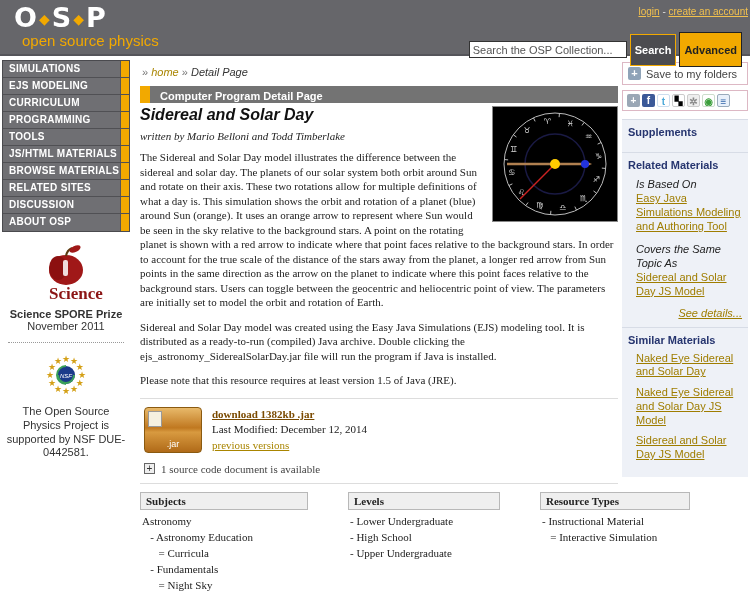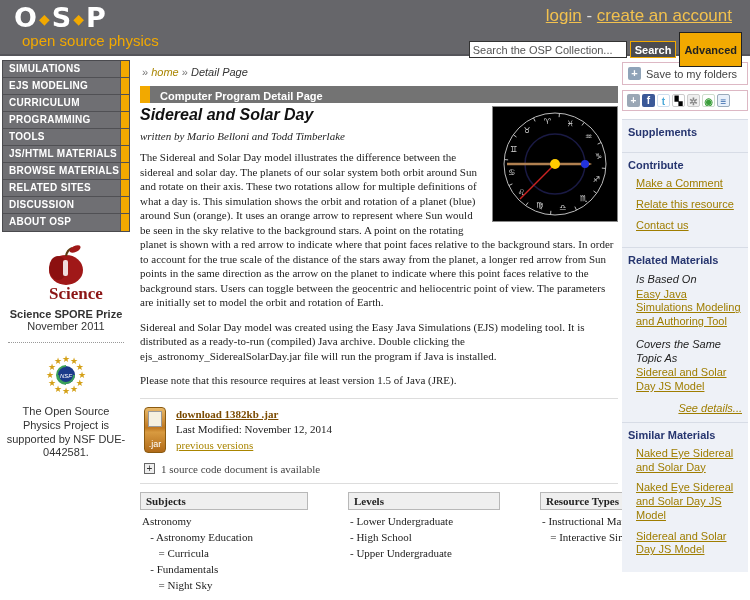--- a/index.html
+++ b/index.html
@@ -6,26 +6,26 @@
   html,body { width:750px; height:600px; overflow:hidden; background:#fff;
     font-family:"Liberation Sans", sans-serif; }
   a { cursor:pointer; }
 
   
   .header { position:relative; width:750px; height:56px; background:#66666a; border-bottom:2px solid #55555a; }
   .logo { position:absolute; left:14px; top:4px; }
   .logo-top { font-size:27px; font-weight:bold; color:#fff; letter-spacing:2px; line-height:27px; font-family:"DejaVu Sans", sans-serif;}
   .logo-top .diamond { color:#f2a900; font-size:14px; vertical-align:3px; }
   .logo-sub { color:#f2a900; font-size:15px; line-height:15px; margin-left:8px; }
-  .header-links { position:absolute; right:18px; top:6px; font-size:17px; color:#ddd; }
+  .header-links { position:absolute; right:2px; top:6px; font-size:10px; color:#ddd; }
   .header-links a { color:#f2c14e; text-decoration:underline; }
   .searchbar { position:absolute; right:8px; top:32px; display:flex; align-items:center; gap:3px; }
   .searchbar input { width:158px; height:17px; font-size:11px; color:#555; border:1px solid #333;
     background:#fff; padding:0 3px; font-family:"Liberation Sans", sans-serif; }
-  .btn-search { height:17px; font-size:11px; font-weight:bold; background:#4c4c50; color:#fff;
+  .btn-search { height:32px; font-size:11px; font-weight:bold; background:#4c4c50; color:#fff;
     border:1px solid #f2a900; padding:0 4px; line-height:14px; cursor:pointer; }
   .btn-advanced { height:35px; font-size:11px; font-weight:bold; background:#f2a900; color:#222;
     border:1px solid #222; padding:0 4px; line-height:14px; cursor:pointer; }
 
   
   .content { display:flex; width:750px; }
   .leftcol { width:130px; flex:0 0 130px; padding:4px 0 0 2px; }
   .maincol { width:478px; flex:0 0 478px; margin-left:10px; padding-top:6px; }
   .rightcol { width:126px; flex:0 0 126px; margin-left:4px; padding-top:6px; }
 
@@ -58,21 +58,21 @@
 
   
   .article { font-family:"Liberation Serif", serif; color:#222; }
   .simbox { float:right; width:126px; height:116px; margin:0 0 6px 10px; background:#000; border:1px solid #888; }
   .page-title { font-family:"Liberation Sans", sans-serif; font-size:16px; font-weight:bold; font-style:italic; color:#111; margin:2px 0 6px 0; }
   .byline { font-style:italic; font-size:11px; margin-bottom:8px; }
   .para { font-size:11px; line-height:1.32; margin-bottom:10px; text-align:left; }
   .article hr { border:none; border-top:1px solid #ddd; margin:8px 0; }
 
   .download { display:flex; gap:10px; margin:8px 0 10px 4px; }
-  .jar-icon { width:22px; height:46px; border-radius:4px; position:relative; cursor:pointer;
+  .jar-icon { width:58px; height:46px; border-radius:4px; position:relative; cursor:pointer;
     background:linear-gradient(180deg,#e8b96a 0%,#c07820 45%,#d89a40 55%,#b06a18 100%); border:1px solid #8a5a10; }
   .jar-icon .doc { position:absolute; left:3px; top:3px; width:14px; height:16px; background:#f5f0e0; border:1px solid #999; }
   .jar-icon .lbl { position:absolute; left:0; right:0; bottom:3px; text-align:center; color:#fff; font-size:9px; font-family:"Liberation Sans", sans-serif; }
   .dl-text { font-size:11px; line-height:1.4; }
   .dl-link { font-weight:bold; color:#7a4a00; text-decoration:underline; display:block; }
   .dl-prev { color:#a98500; text-decoration:underline; display:block; }
   .source-row { font-size:11px; margin:4px 0 8px 4px; color:#444; display:flex; align-items:center; gap:6px; }
   .plusbox { display:inline-block; width:11px; height:11px; border:1px solid #666; background:#eee;
     font-size:10px; line-height:9px; text-align:center; color:#333; font-family:"Liberation Sans", sans-serif; cursor:pointer; }
 
@@ -242,21 +242,21 @@
 
       <hr>
 
       <div class="download">
         <div class="jar-icon">
           <div class="doc"></div>
           <div class="lbl">.jar</div>
         </div>
         <div class="dl-text">
           <a class="dl-link">download 1382kb .jar</a>
-          <span>Last Modified: November 12, 2014</span>
+          <span>Last Modified: December 12, 2014</span>
           <a class="dl-prev">previous versions</a>
         </div>
       </div>
 
       <div class="source-row">
         <span class="plusbox">+</span>
         <span>1 source code document is available</span>
       </div>
 
       <hr>
@@ -293,28 +293,20 @@
       <span class="si si-del">▚</span>
       <span class="si si-digg">✲</span>
       <span class="si si-su">◉</span>
       <span class="si si-blog">≡</span>
     </div>
 
     <div class="rsection">
       <div class="rheading">Supplements</div>
     </div>
 
-    <div class="rsection">
-      <div class="rheading">Contribute</div>
-      <div class="rlinks">
-          <a>Make a Comment</a>
-          <a>Relate this resource</a>
-          <a>Contact us</a>
-        </div>
-    </div>
 
     <div class="rsection">
       <div class="rheading">Related Materials</div>
       <div>
           <div class="rgroup">
           <span class="glabel">Is Based On</span>
           <a>Easy Java Simulations Modeling and Authoring Tool</a>
         </div>
           <div class="rgroup">
           <span class="glabel">Covers the Same Topic As</span>

